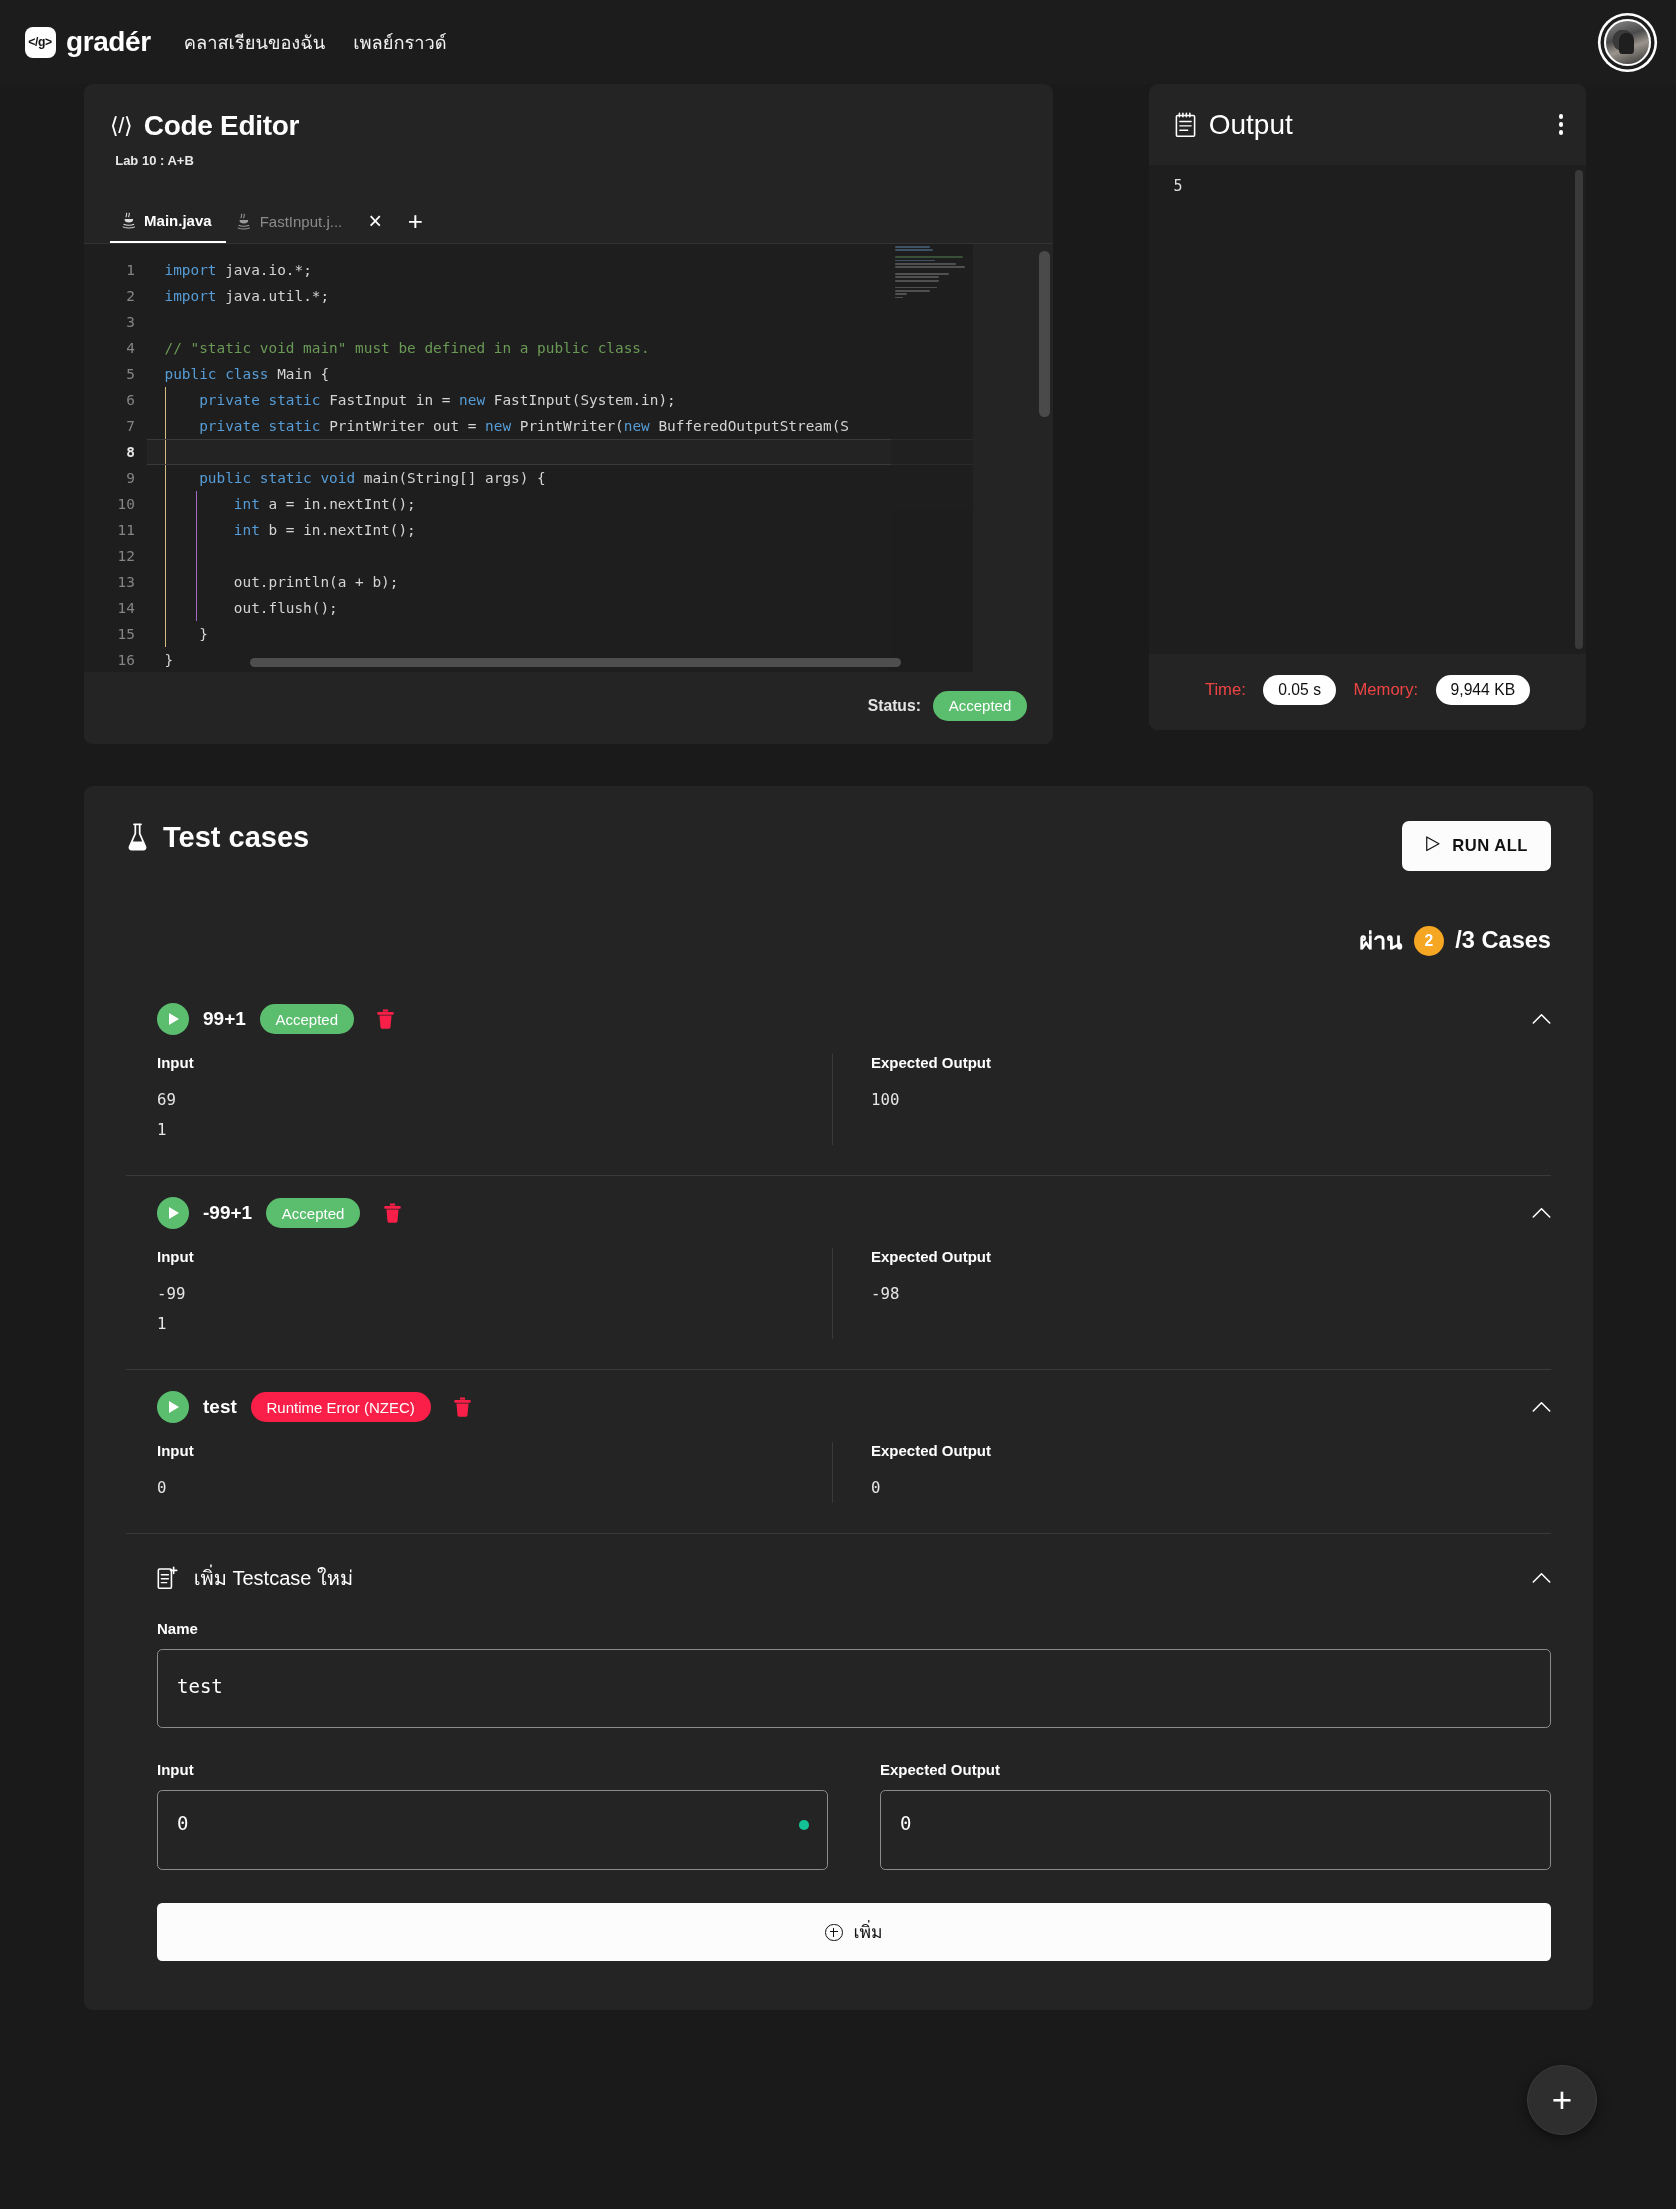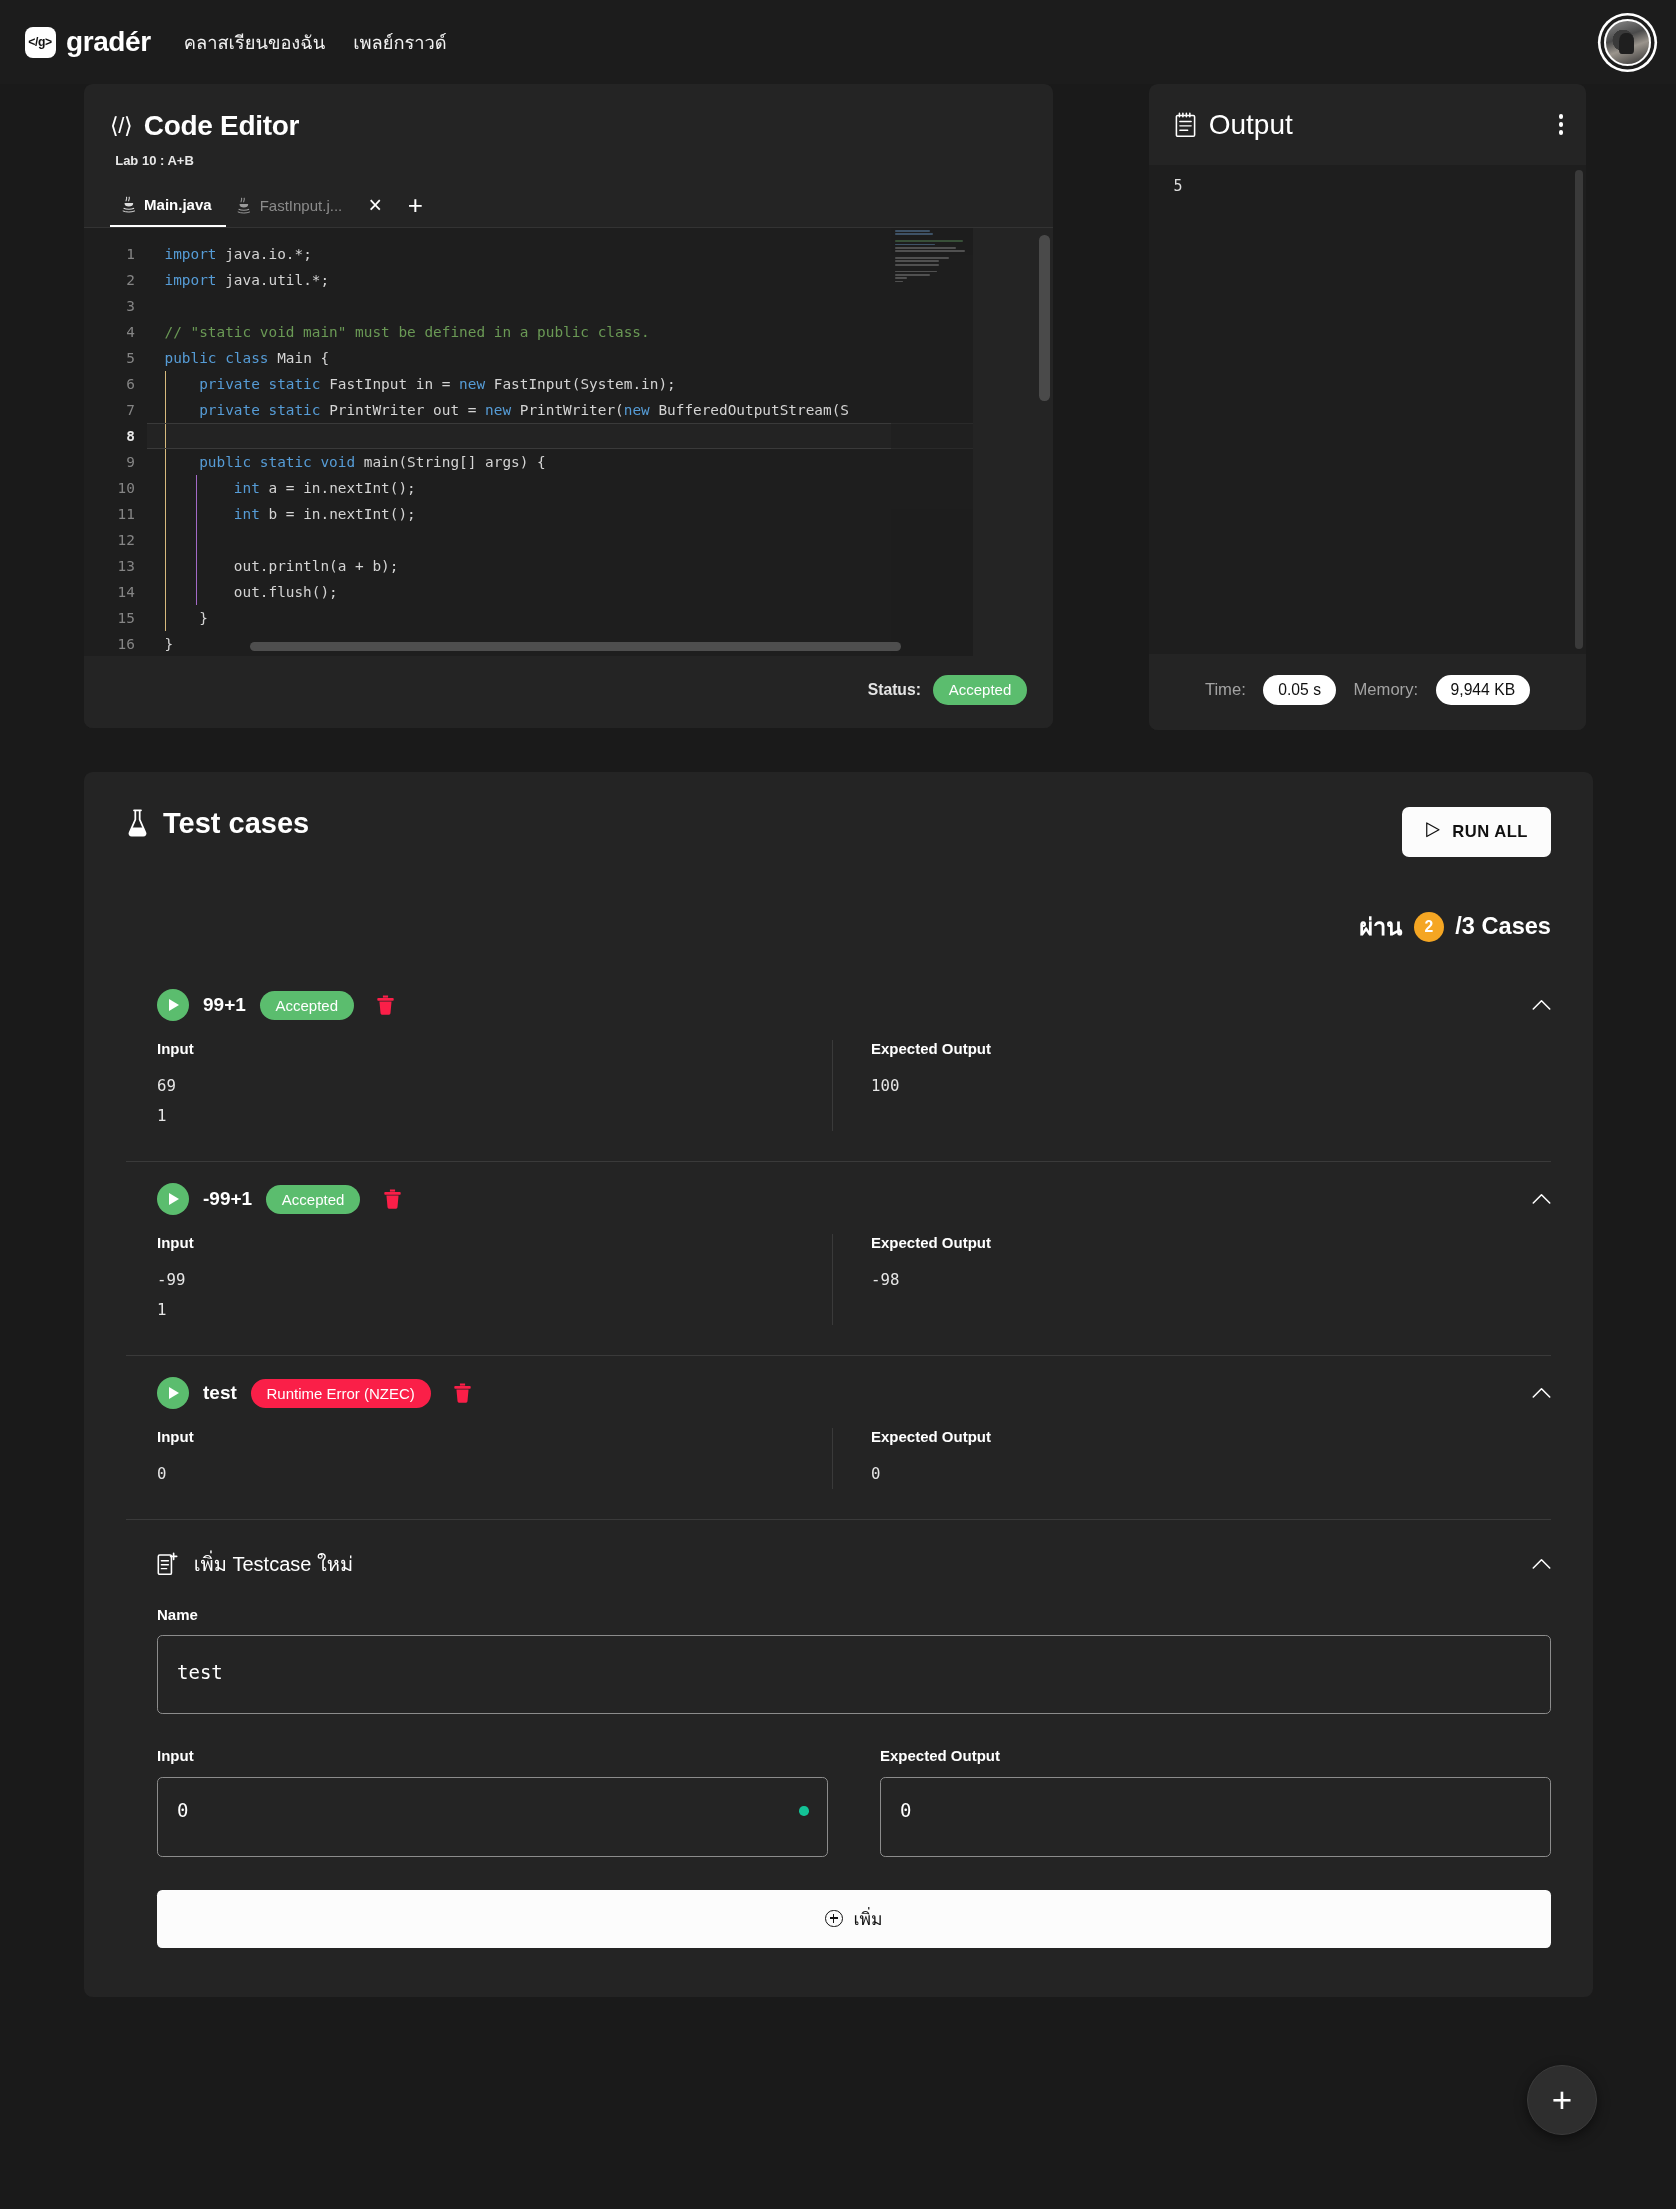--- a/index.html
+++ b/index.html
@@ -100,21 +100,21 @@
     border-left: 11.4px solid currentColor;
     border-top: 7px solid transparent;
     border-bottom: 7px solid transparent;
   }
   .tri-outline { position: relative; width: 15.7px; height: 15.7px; }
   .tri-outline svg { display: block; }
 
   
   .tabbar {
     display: flex; align-items: center;
-    margin-top: 16px; padding-left: 26px;
+    margin-top: 32px; padding-left: 26px;
     border-bottom: 0.9px solid #333;
   }
   .tab {
     display: flex; align-items: center; gap: 7.9px;
     padding: 12.2px 14px 12.2px 10.5px;
     font-size: 15px; cursor: pointer;
     color: #8b8b8b;
   }
   .tab.active { color: #fff; font-weight: 700; border-bottom: 2.6px solid #fff; }
   .java-ico { width: 15.7px; height: 17.5px; position: relative; display:inline-block; }
@@ -213,21 +213,21 @@
     padding: 12.2px 0 0 24.5px;
   }
   .output-body .oscroll {
     position: absolute; right: 3.5px; top: 5.2px; width: 7.9px; height: 479px;
     background: #3a3a3a; border-radius: 4.4px;
   }
   .output-foot {
     display: flex; align-items: center; justify-content: center; gap: 17.5px;
     padding: 21px 0 24.5px 0; background: #242424;
   }
-  .meta-label { font-size: 16.6px; color: #a3a3a3; }
+  .meta-label { font-size: 16.6px; color: #ef4444; }
   .meta-chip {
     background: #fff; color: #111; border-radius: 873px;
     padding: 6.1px 15px; font-size: 15.7px; font-weight: 400;
   }
 
   
   .tests-card {
     margin-top: 42px; background: #242424; border-radius: 8.7px;
     padding: 35px 42px 49px 42px;
   }

